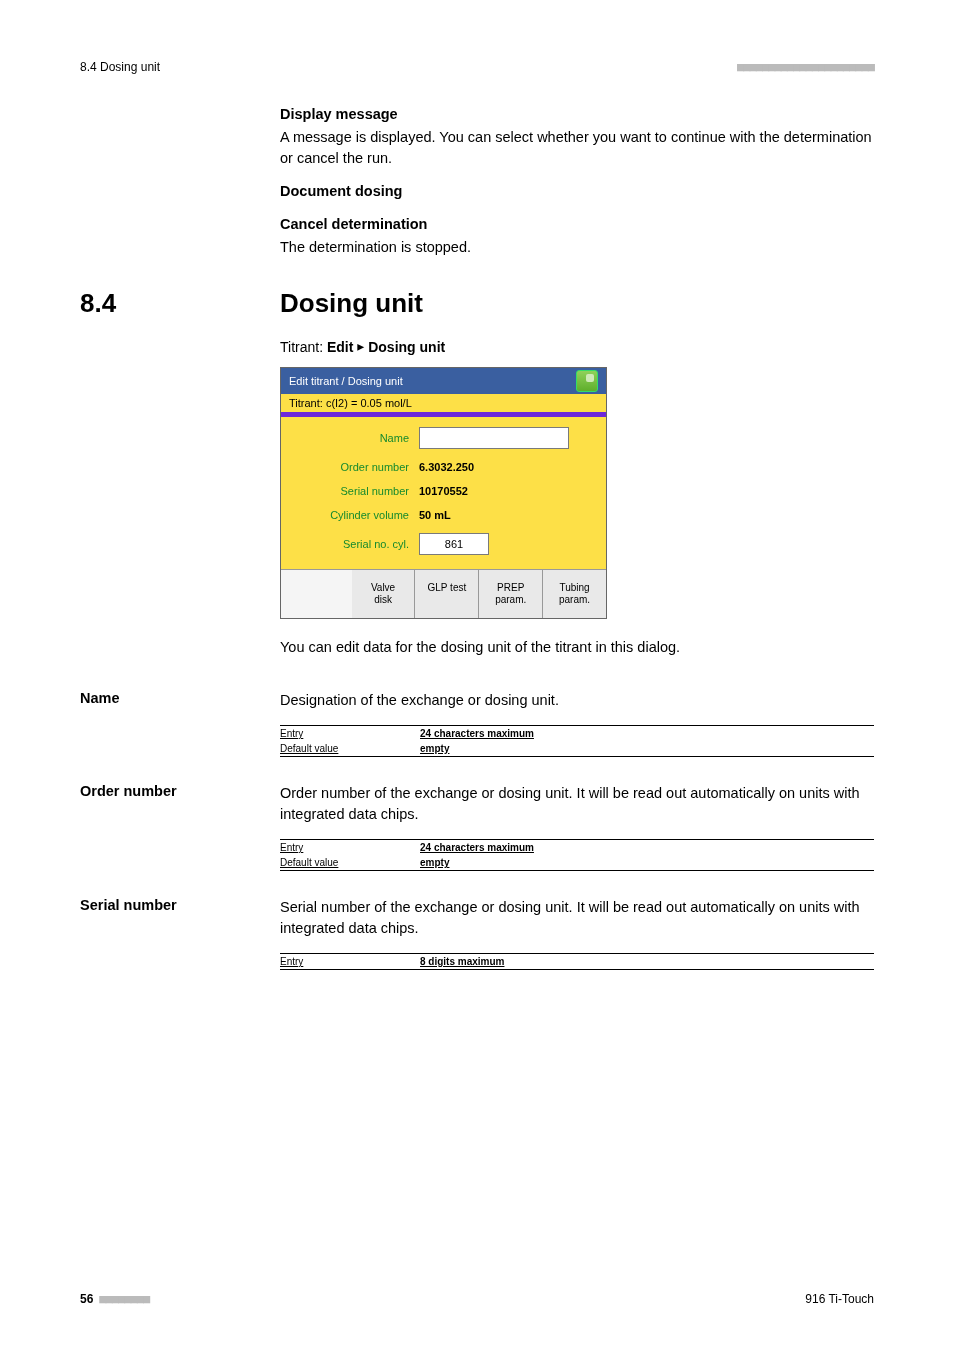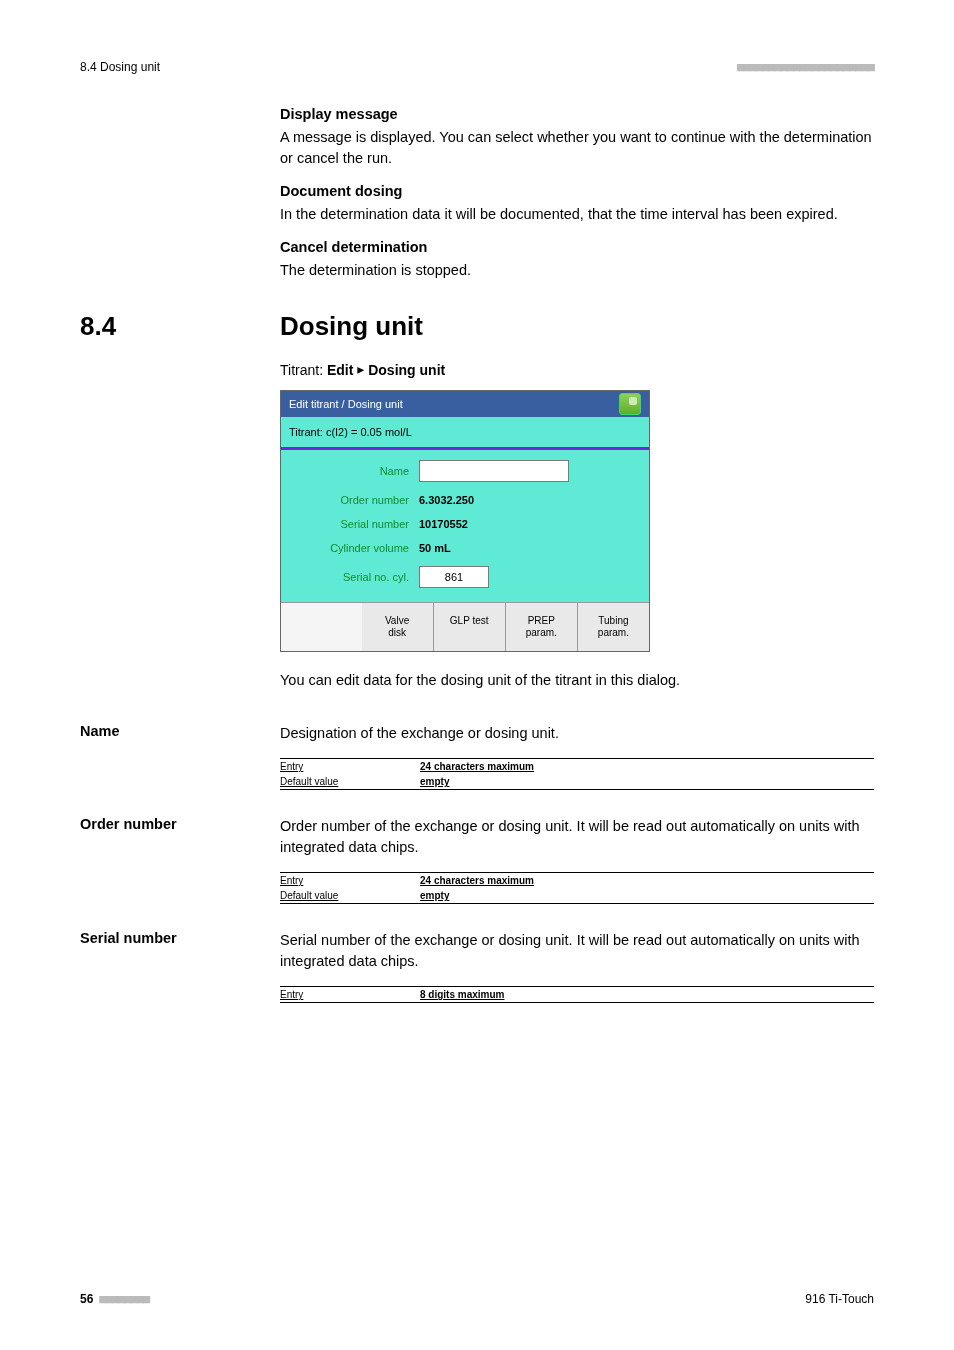--- a/index.html
+++ b/index.html
@@ -9,25 +9,25 @@
   .dashes { color: #bbb; letter-spacing: -1px; font-family: monospace; }
   .body { margin-left: 200px; }
   .block { margin-bottom: 12px; }
   .bold { font-weight: 700; }
   .section-heading { display: flex; align-items: baseline; margin-top: 30px; margin-bottom: 20px; color: #000; }
   .section-num { font-size: 26px; font-weight: 800; width: 200px; }
   .section-title { font-size: 26px; font-weight: 800; }
   .breadcrumb { font-size: 14px; margin-bottom: 12px; }
   .triangle { display:inline-block; transform: translateY(-1px); }
   
-  .figure { width: 370px; margin: 8px 0 18px 0; border: 1px solid #666; background: #5eead4; font-size: 11px; }
+  .figure { width: 327px; margin: 8px 0 18px 0; border: 1px solid #666; background: #fde047; font-size: 11px; }
   .fig-header { background: #3a5fa0; color: #fff; padding: 4px 8px; display: flex; justify-content: space-between; align-items: center; }
   .fig-header-icon { width: 22px; height: 22px; background: linear-gradient(#8fd15a,#5fae2b); border-radius: 3px; border:1px solid #3d6; position:relative; margin:-2px 0; }
   .fig-header-icon::after { content:""; position:absolute; right:3px; top:3px; width:8px; height:8px; background:#cfe9b8; border-radius:2px; }
-  .fig-sub { border-bottom: 3px solid #6d28d9; padding: 9px 8px; font-size: 11px; }
+  .fig-sub { border-bottom: 5px solid #6d28d9; padding: 3px 8px; font-size: 11px; }
   .fig-body { padding: 10px 8px 2px 8px; }
   .fig-row { display: flex; align-items: center; margin-bottom: 12px; }
   .fig-label { width: 130px; text-align: right; color: #168a2d; font-size: 11px; padding-right: 10px; }
   .fig-input { flex: 0 0 150px; height: 22px; border: 1px solid #7a7a7a; background: #fff; padding: 2px 6px; font-size: 11px; display:flex; align-items:center; }
   .fig-val { font-weight: 700; color: #000; font-size: 11px; }
   .fig-footer { display: flex; border-top: 1px solid #999; }
   .fig-btn { flex: 1; border-right: 1px solid #999; background: #e9e9e9; font-size: 10px; text-align: center; padding: 12px 2px; line-height: 1.2; }
   .fig-btn:last-child { border-right: none; }
   .fig-spacer { flex: 1.2; background: #f5f5f5; }
   .para { font-size: 14.5px; line-height: 1.45; margin-bottom: 14px; }
@@ -54,21 +54,20 @@
     <span class="dashes">■■■■■■■■■■■■■■■■■■■■■■</span>
   </div>
 
   <div class="body">
     <div class="block">
       <div class="bold para" style="margin-bottom:2px;">Display message</div>
       <div class="para" style="margin-bottom:10px;">A message is displayed. You can select whether you want to continue with the determination or cancel the run.</div>
     </div>
     <div class="block">
       <div class="bold para" style="margin-bottom:2px;">Document dosing</div>
-      <div class="para" style="margin-bottom:10px;">In the determination data it will be documented, that the time interval has been expired.</div>
     </div>
     <div class="block">
       <div class="bold para" style="margin-bottom:2px;">Cancel determination</div>
       <div class="para">The determination is stopped.</div>
     </div>
   </div>
 
   <div class="section-heading">
     <div class="section-num">8.4</div>
     <div class="section-title">Dosing unit</div>

